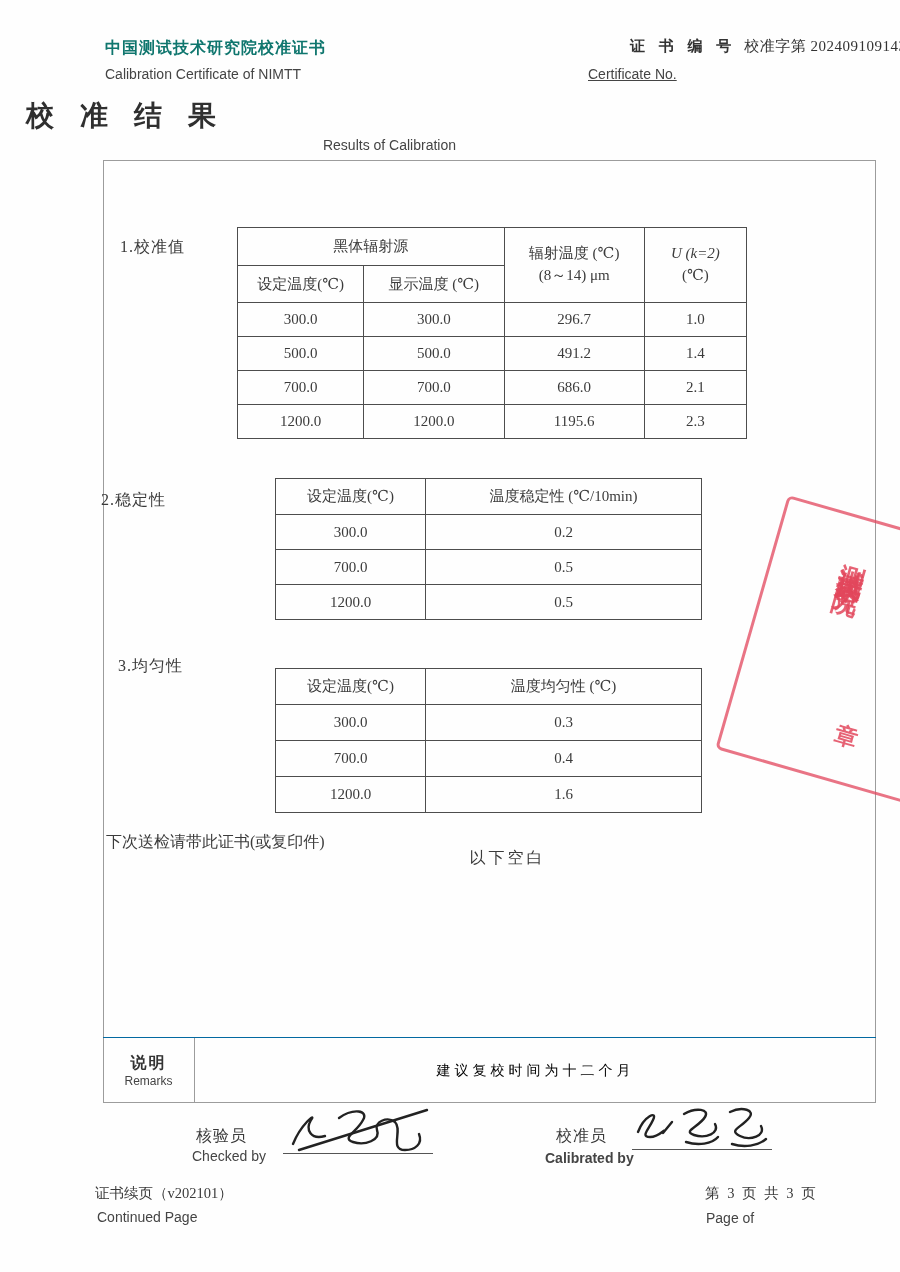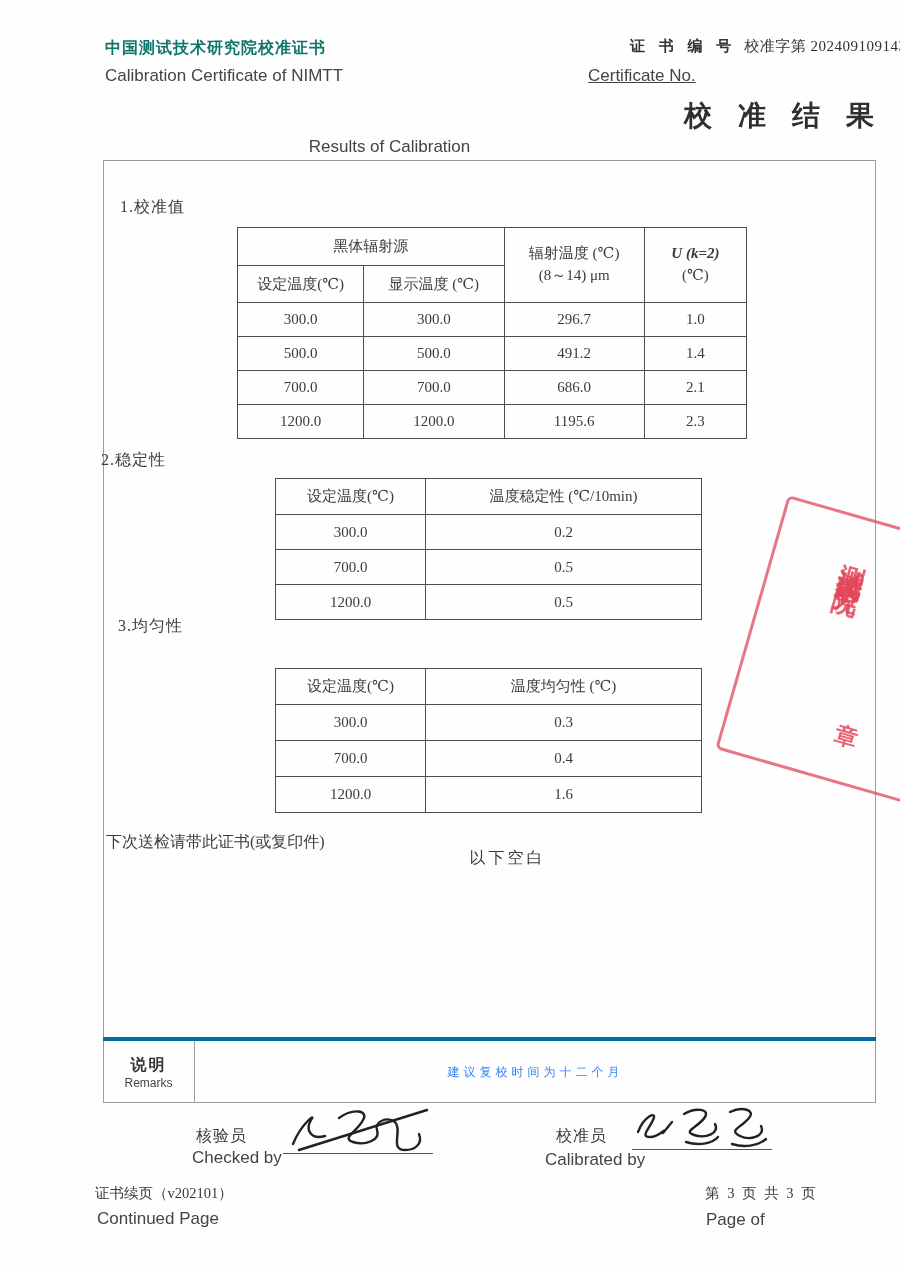--- a/index.html
+++ b/index.html
@@ -3,49 +3,49 @@
 <meta charset="utf-8">
 <style>
   * { margin:0; padding:0; box-sizing:border-box; }
   html,body { background:#e8e8e8; }
   .page {
     position:relative; width:900px; height:1272px; background:#fefefe;
     font-family:"Liberation Serif","DejaVu Serif",serif; color:#3b3b3b;
     overflow:hidden; margin:0 auto;
   }
   .abs { position:absolute; }
-  .en { font-family:"Liberation Sans","DejaVu Sans",sans-serif; color:#444; font-size:17px; }
+  .en { font-family:"Liberation Sans","DejaVu Sans",sans-serif; color:#444; font-size:14px; }
   
   .org-cn { left:105px; top:38px; font-size:16px; letter-spacing:1px; font-weight:600; color:#0f766e; }
   .org-en { left:105px; top:66px; }
   .cert-row { left:588px; top:37px; font-size:15px; color:#333; white-space:nowrap; }
   .cert-label { font-weight:600; letter-spacing:5px;margin-left:42px; }
   .cert-value { margin-left:8px; letter-spacing:0.5px; }
   .cert-en { left:588px; top:66px;text-decoration:underline; }
   
-  .title { left:0; top:97px; width:900px; text-align:right; font-size:28px; font-weight:600;
+  .title { left:0; top:97px; width:900px; text-align:left; font-size:28px; font-weight:600;
            letter-spacing:26px; text-indent:26px; color:#2f2f2f; }
   .subtitle { left:0; top:137px; width:779px; text-align:center; }
   
   .frame { left:103px; top:160px; width:773px; height:943px; border:1px solid #9c9c9c; }
-  .sec-label { font-size:16px; color:#3a3a3a; letter-spacing:1px; }
+  .sec-label { font-size:16px; color:#3a3a3a; letter-spacing:1px;margin-top:40px; }
   
   table { position:absolute; border-collapse:collapse; table-layout:fixed; }
   td { border:1px solid #4d4d4d; text-align:center; vertical-align:middle;
        font-size:15px; color:#3b3b3b; padding:0; }
   .two-line { line-height:1.45; }
-  .ital { font-style:italic;font-weight:bold; }
-  
-  .remarks-row { left:103px; top:1037px; width:773px; height:66px; border-top:4px solid #0369a1; display:flex; }
+  .ital { font-style:italic; }
+  
+  .remarks-row { left:103px; top:1037px; width:773px; height:66px; border-top:1px solid #0369a1; display:flex; }
   .remarks-label-cell { width:92px; border-right:1px solid #9c9c9c; display:flex; flex-direction:column;
        align-items:center; justify-content:center; }
   .remarks-label-cn { font-size:16px; font-weight:600; color:#333; letter-spacing:2px;
        font-family:"Liberation Sans","DejaVu Sans",sans-serif; }
   .remarks-content-cell { flex:1; display:flex; align-items:center; justify-content:center;
-       font-size:12px; letter-spacing:4px; color:#3b82f6; }
+       font-size:14px; letter-spacing:4px; color:#000000; }
   
   .sig-label { font-size:16px; color:#3a3a3a; letter-spacing:1px; }
   .sig-line { border-bottom:1px solid #555; }
   .sig-svg path { fill:none; stroke:#222; stroke-width:2.4; stroke-linecap:round; stroke-linejoin:round; }
   
   .foot-cn { font-size:14.5px; color:#3a3a3a; }
   
   .stamp-clip { left:0; top:0; width:900px; height:1272px; overflow:hidden; pointer-events:none; }
   .stamp { position:absolute; left:788px; top:495px; width:320px; height:264px;
            border:3.5px solid rgba(226,70,92,0.75); border-radius:6px;
@@ -196,21 +196,21 @@
   <div class="abs sig-label" style="left:196px; top:1126px;">核验员</div>
   <div class="abs en" style="left:192px; top:1148px;">Checked by</div>
   <div class="abs sig-line" style="left:283px; top:1108px; width:150px; height:46px;"></div>
   <svg class="abs sig-svg" style="left:283px; top:1104px;" width="152" height="52" viewBox="0 0 152 52">
     <path d="M10,40 C18,20 34,8 28,16 C22,26 28,36 42,32"></path>
     <path d="M16,46 L144,6"></path>
     <path d="M56,14 C70,4 86,6 80,16 C74,28 58,34 70,38 C82,42 98,36 94,26 C91,18 104,12 112,18 C120,26 106,46 122,46 C132,46 140,40 136,30"></path>
   </svg>
 
   <div class="abs sig-label" style="left:556px; top:1126px;">校准员</div>
-  <div class="abs en" style="left:545px; top:1150px;">Calibrated by</div>
+  <div class="abs en" style="left:545px; top:1150px;font-weight:bold;">Calibrated by</div>
   <div class="abs sig-line" style="left:632px; top:1106px; width:140px; height:44px;"></div>
   <svg class="abs sig-svg" style="left:632px; top:1102px;" width="142" height="48" viewBox="0 0 142 48">
     <path d="M6,30 C12,14 26,8 21,18 C17,27 8,35 18,35 C28,35 35,24 31,31 L40,20"></path>
     <path d="M52,12 C64,5 78,7 73,15 C67,25 50,29 62,33 C74,37 88,31 83,22"></path>
     <path d="M54,40 C66,44 80,42 86,35"></path>
     <path d="M98,10 C110,4 124,8 117,16 C109,26 96,28 108,34 C118,39 134,34 129,24"></path>
     <path d="M100,42 C112,46 126,44 134,37"></path>
   </svg>
 
   <div class="abs foot-cn" style="left:95px; top:1184px;">证书续页（v202101）</div>

